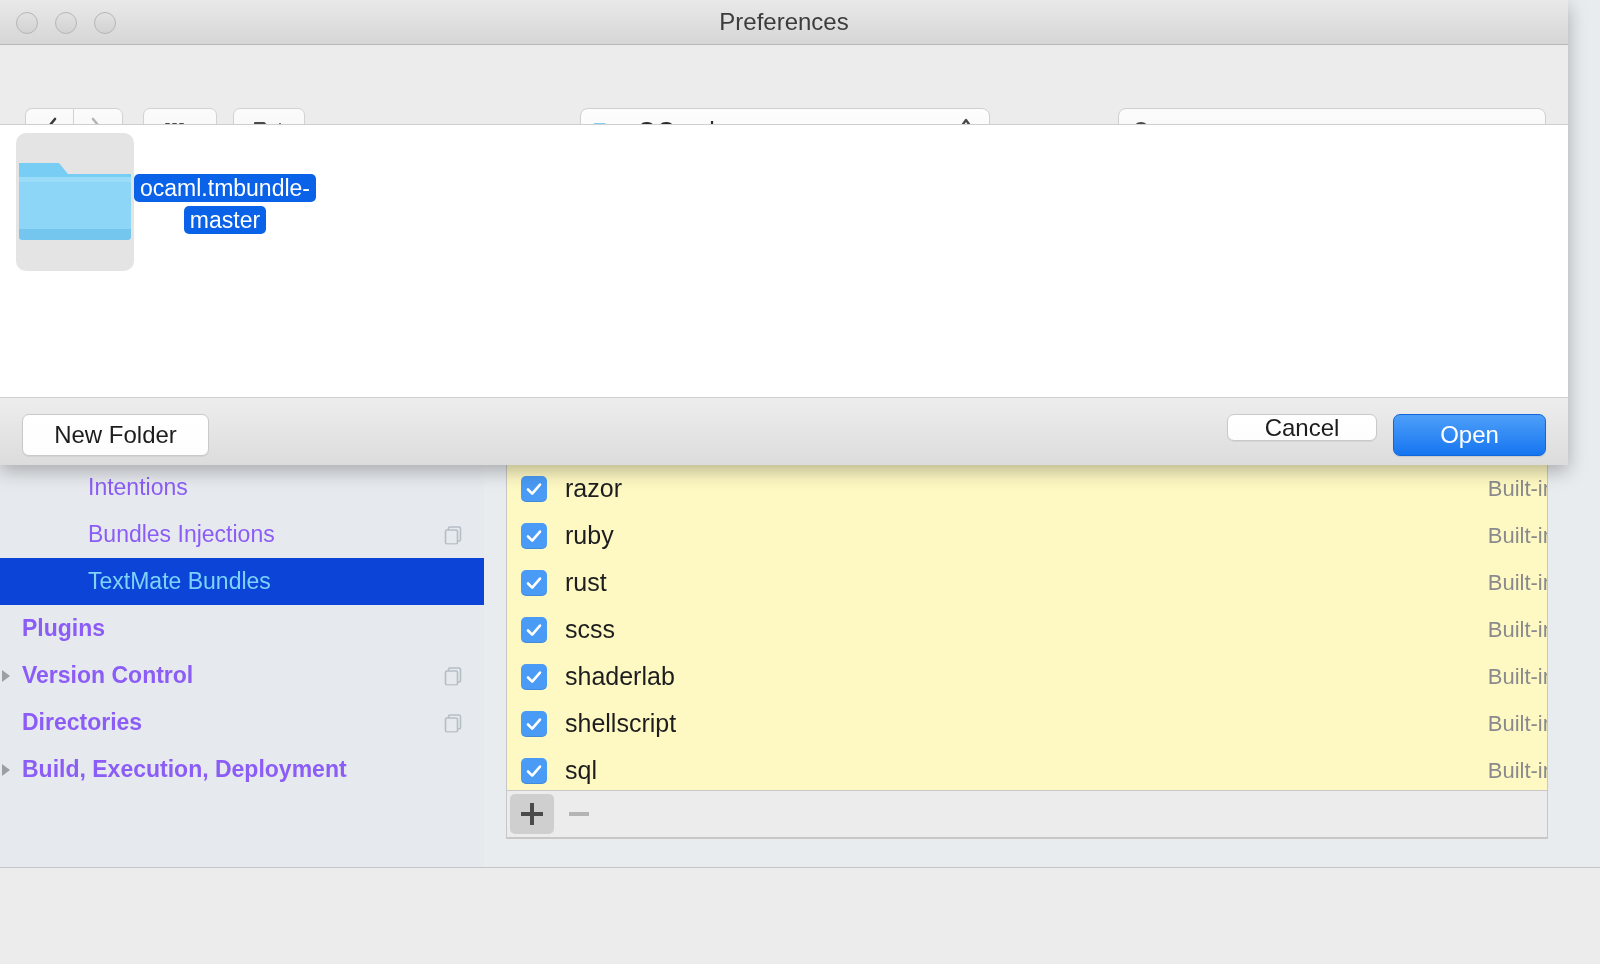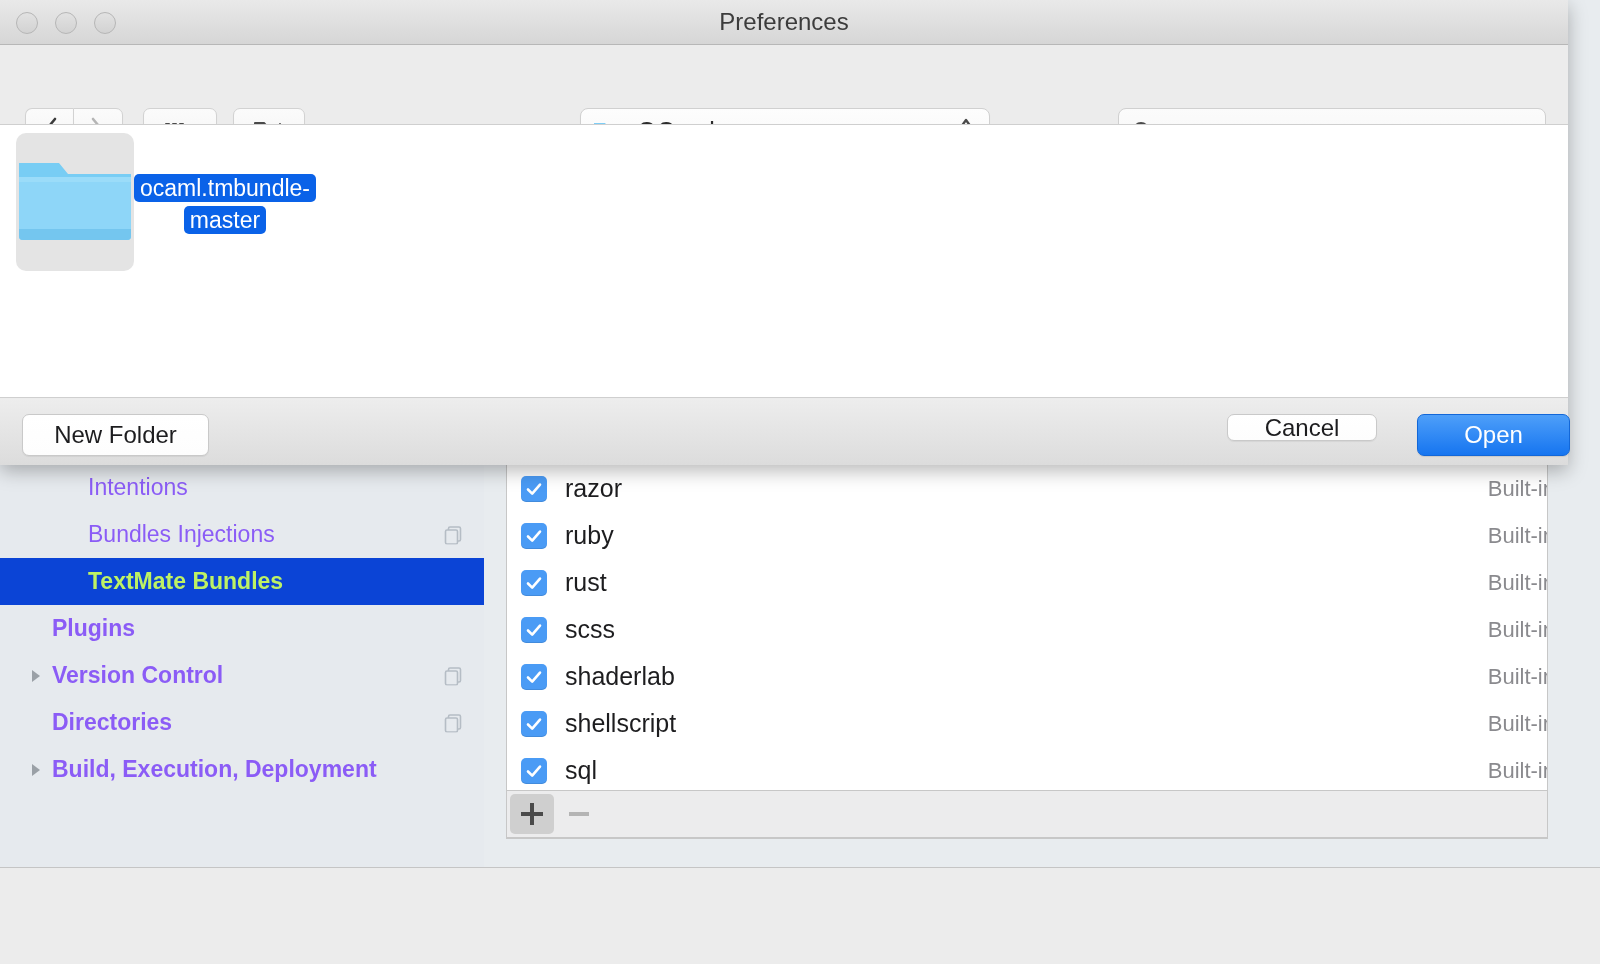--- a/index.html
+++ b/index.html
@@ -16,44 +16,43 @@
     position: absolute; left: 0; top: 0; width: 1600px; height: 964px;
     background: #e8ecef;
   }
   .prefs-sidebar {
     position: absolute; left: 0; top: 464px; width: 484px; height: 403px;
     background: #e6eaee;
     overflow: hidden;
   }
   .side-row {
     position: relative; height: 47px; display: flex; align-items: center;
-    padding-left: 30px;
   }
   .side-row .twisty {
     width: 22px; flex: 0 0 22px; display: flex; align-items: center; justify-content: flex-start;
     color: #9aa0a6; font-size: 15px; line-height: 1;
   }
   .side-row .twisty svg { display: block; }
   .side-row .slabel {
     font-size: 23px; color: #8b5cf6; white-space: nowrap;
   }
   .side-row.bold .slabel { font-weight: bold; }
   .side-row.child { padding-left: 88px; }
   .side-row.child .slabel { font-weight: normal; }
   .side-row.selected { background: #0b44d6; }
-  .side-row.selected .slabel { color: #bef264; font-weight: bold; }
+  .side-row.selected .slabel { color: #7dd3fc; font-weight: normal; }
   .side-row .copy-ic {
     position: absolute; right: 22px; top: 50%; transform: translateY(-50%);
     width: 18px; height: 19px; opacity: .55;
   }
 
   
   .list-panel {
     position: absolute; left: 506px; top: 464px; width: 1042px; height: 375px;
-    background: #ffffff;
+    background: #fef9c3;
     border: 1px solid #c7c7c7;
     overflow: hidden;
   }
   .bundle-row {
     height: 47px; display: flex; align-items: center; padding: 0 0 0 14px;
     position: relative;
   }
   .chk {
     width: 26px; height: 26px; border-radius: 5px; background: #4a9bf5;
     flex: 0 0 26px; display: flex; align-items: center; justify-content: center;
@@ -179,21 +178,21 @@
     background: #0a62e8; border-radius: 5px; padding: 1px 6px;
     box-decoration-break: clone; -webkit-box-decoration-break: clone;
   }
 
   .sheet-footer {
     position: absolute; left: 0; top: 399px; width: 1568px; height: 66px;
     background: linear-gradient(#ededed,#dcdcdc);
   }
   #new-folder-btn { position: absolute; left: 22px; top: 414px; width: 187px; height: 42px; }
   #sheet-cancel   { position: absolute; left: 1227px; top: 414px; width: 150px; height: 27px; }
-  #sheet-open     { position: absolute; left: 1393px; top: 414px; width: 153px; height: 42px; margin-left: 24px; }
+  #sheet-open     { position: absolute; left: 1393px; top: 414px; width: 153px; height: 42px; }
 </style>
 </head>
 <body>
 
 <div id="root">
 
   <div class="prefs-window">
 
     <div class="prefs-sidebar" id="prefs-sidebar">
         <div class="side-row child">

